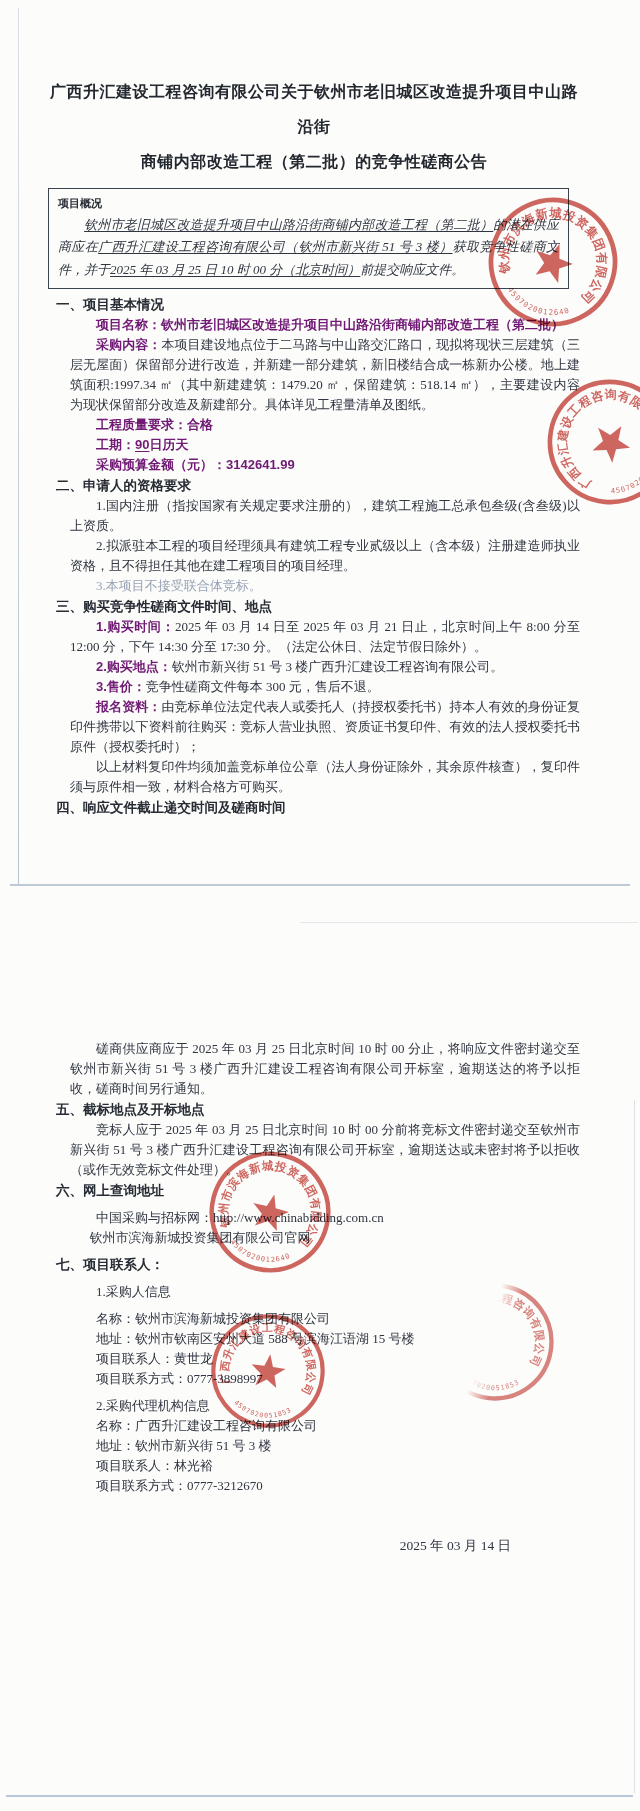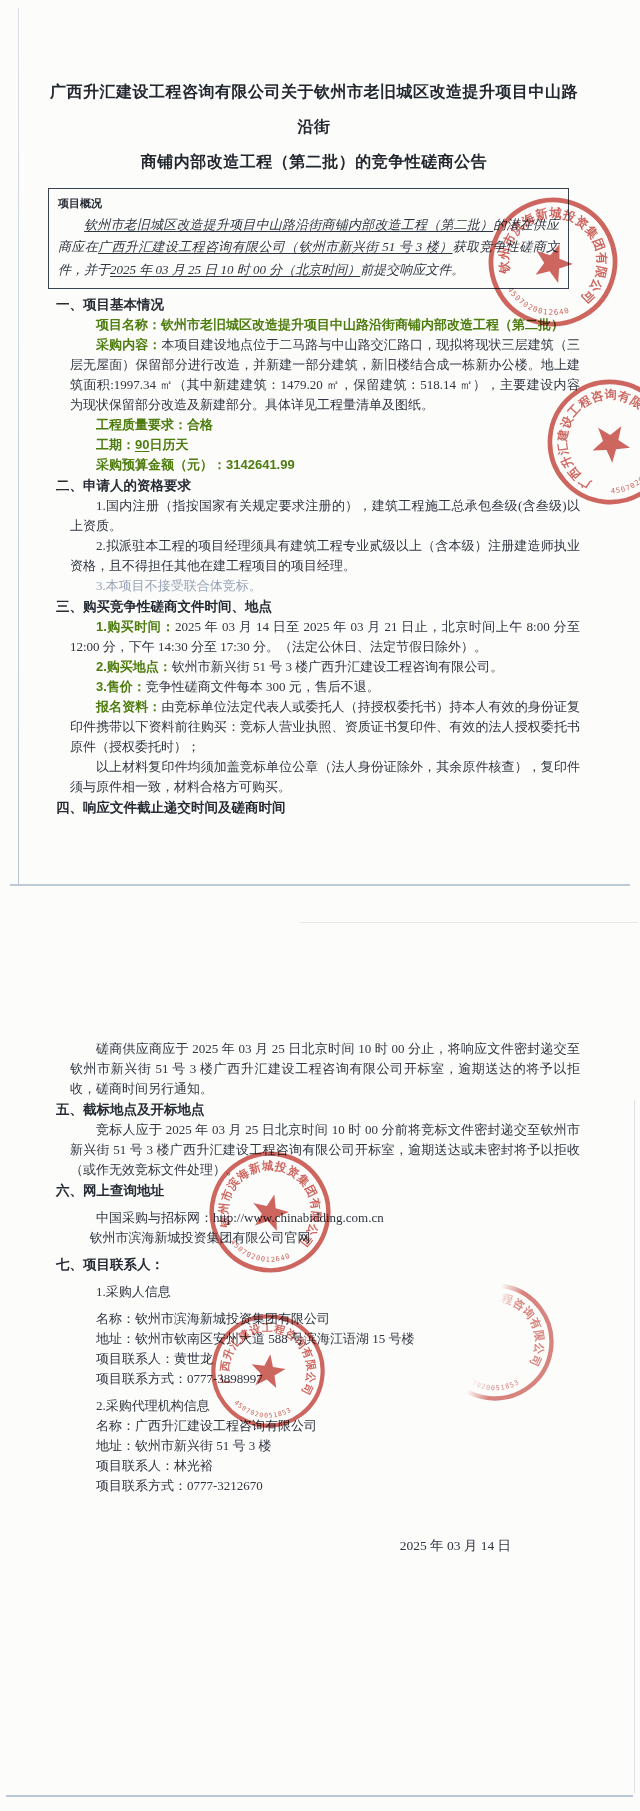--- a/index.html
+++ b/index.html
@@ -10,21 +10,21 @@
   #page2{top:963px;height:875px;}
   .title{font-family:"Liberation Sans",sans-serif;font-weight:bold;font-size:16px;line-height:35px;
          text-align:center;color:#23272f;padding-top:74px;letter-spacing:.5px;}
   .obox{border:1.6px solid #3c4350;width:521px;box-sizing:border-box;margin-top:9px;padding:3px 9px 7px;}
   .obox-h{font-family:"Liberation Sans",sans-serif;font-weight:bold;font-size:11px;color:#262b34;line-height:22px;}
   .obox p{margin:0;text-indent:2em;line-height:22.4px;text-align:justify;font-style:italic;}
   .h{font-family:"Liberation Sans",sans-serif;font-weight:bold;color:#262b34;font-size:13.5px;
      margin:1px 0 0 8px;}
   .h.sp{margin-top:6px;}
   .para{margin:0 0 0 22px;text-indent:2em;text-align:justify;}
-  .b{font-family:"Liberation Sans",sans-serif;font-weight:bold;color:#4d7c0f;}
+  .b{font-family:"Liberation Sans",sans-serif;font-weight:bold;color:#701a75;}
   .u{text-decoration:underline;text-underline-offset:2px;}
   .faint{color:#97a2b6;}
   .gap4{margin-top:7px;}
   .date{text-align:right;margin:40px 69px 12px 0;font-size:13.5px;}
   
   .edge{position:absolute;}
   #edge-l1{left:18px;top:8px;width:1px;height:876px;background:linear-gradient(#dadfe6,#b9c2cf);}
   #edge-b1{left:10px;top:884px;width:620px;height:2px;background:#bfc9d6;}
   #edge-t2{left:300px;top:922px;width:338px;height:1px;background:#e3e6ea;}
   #edge-r2{left:634px;top:1100px;width:1px;height:693px;background:#dde1e7;}

